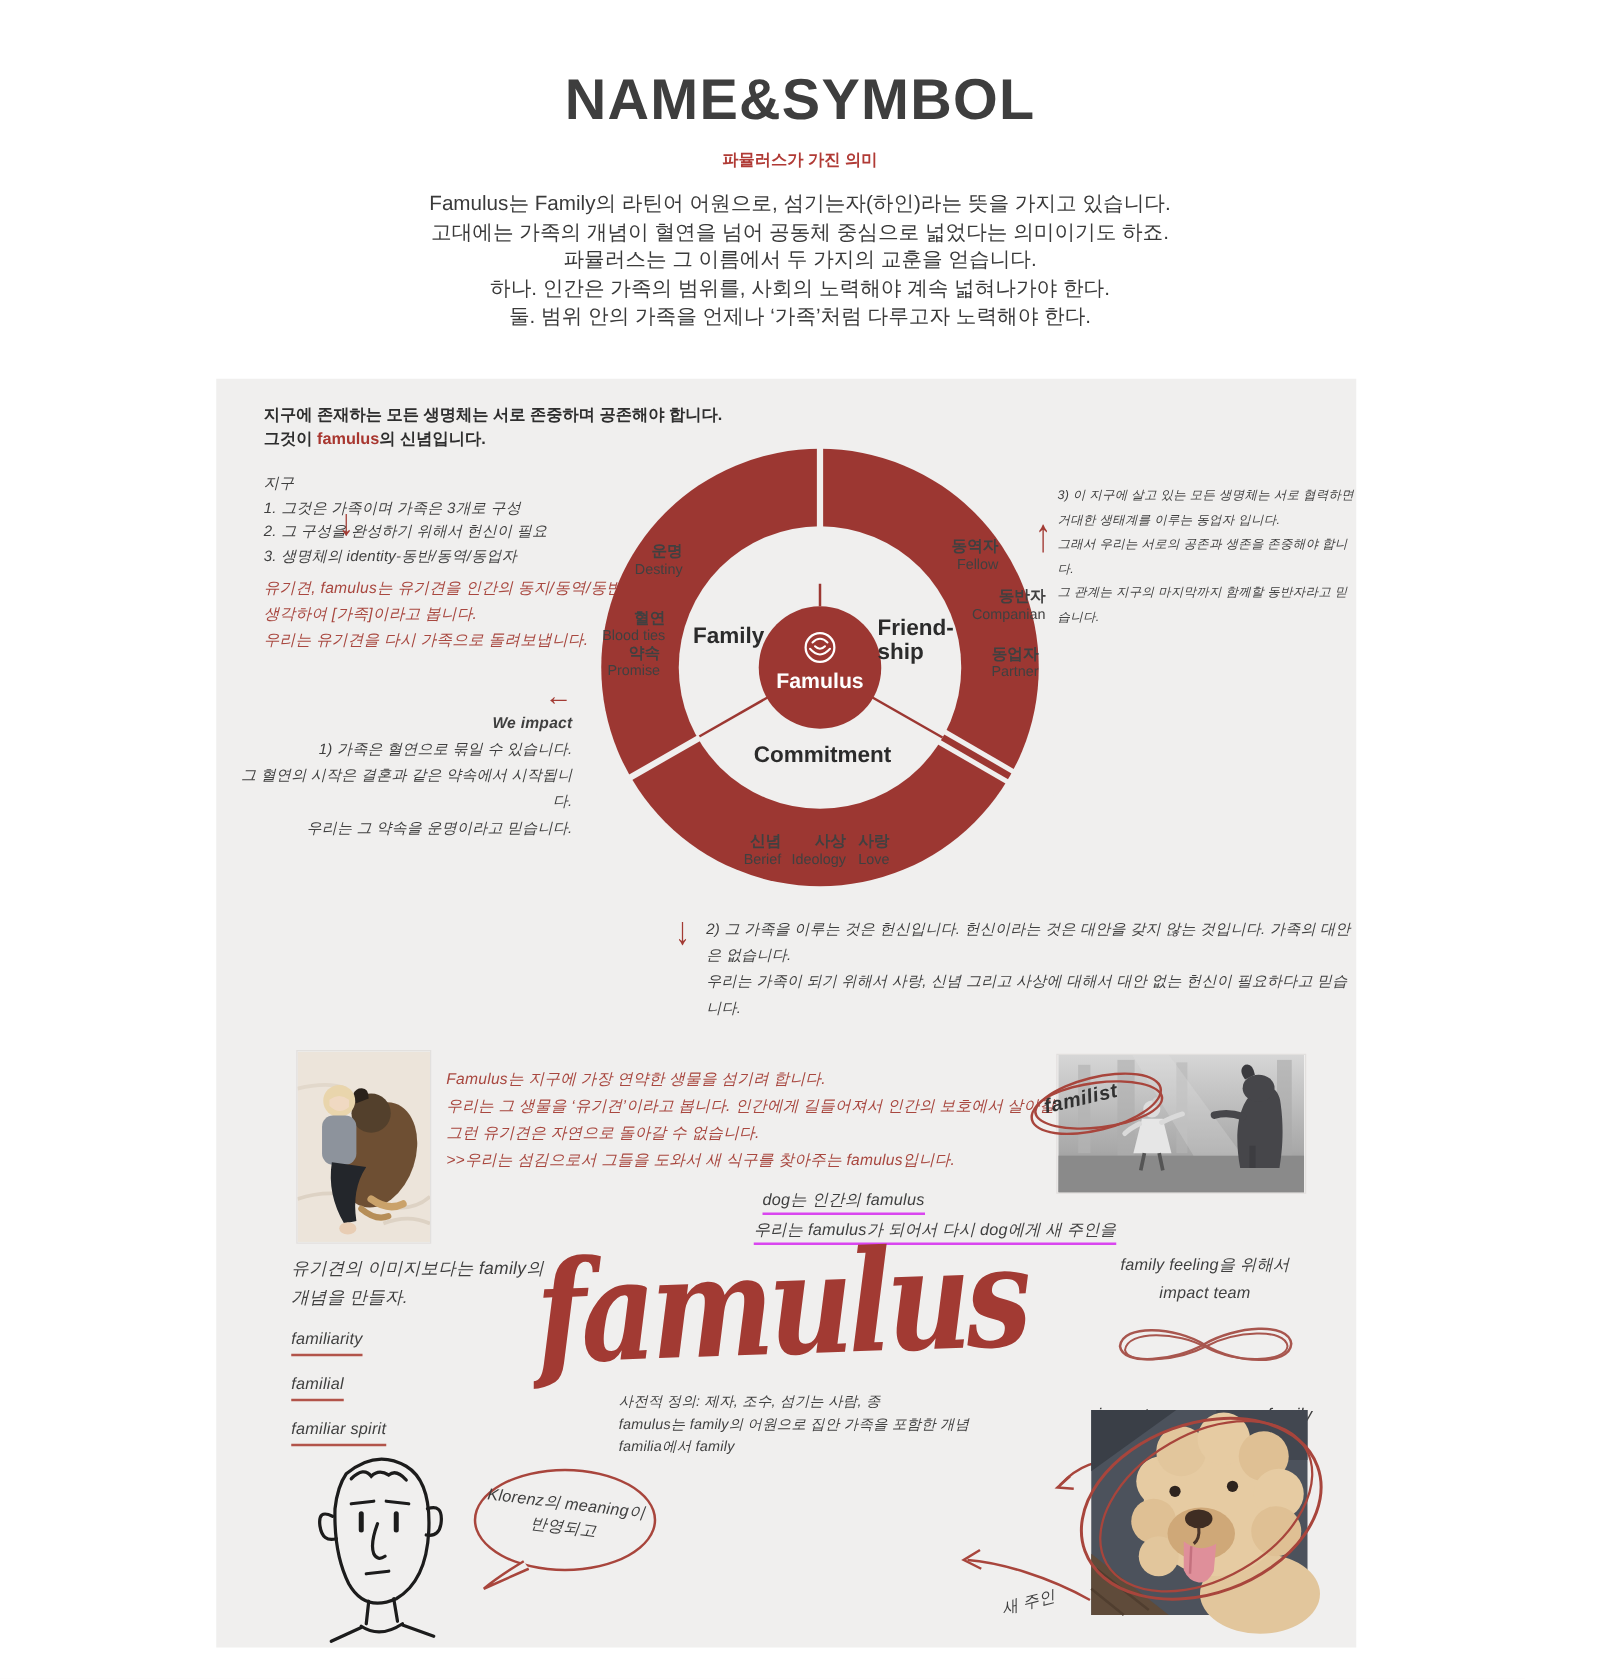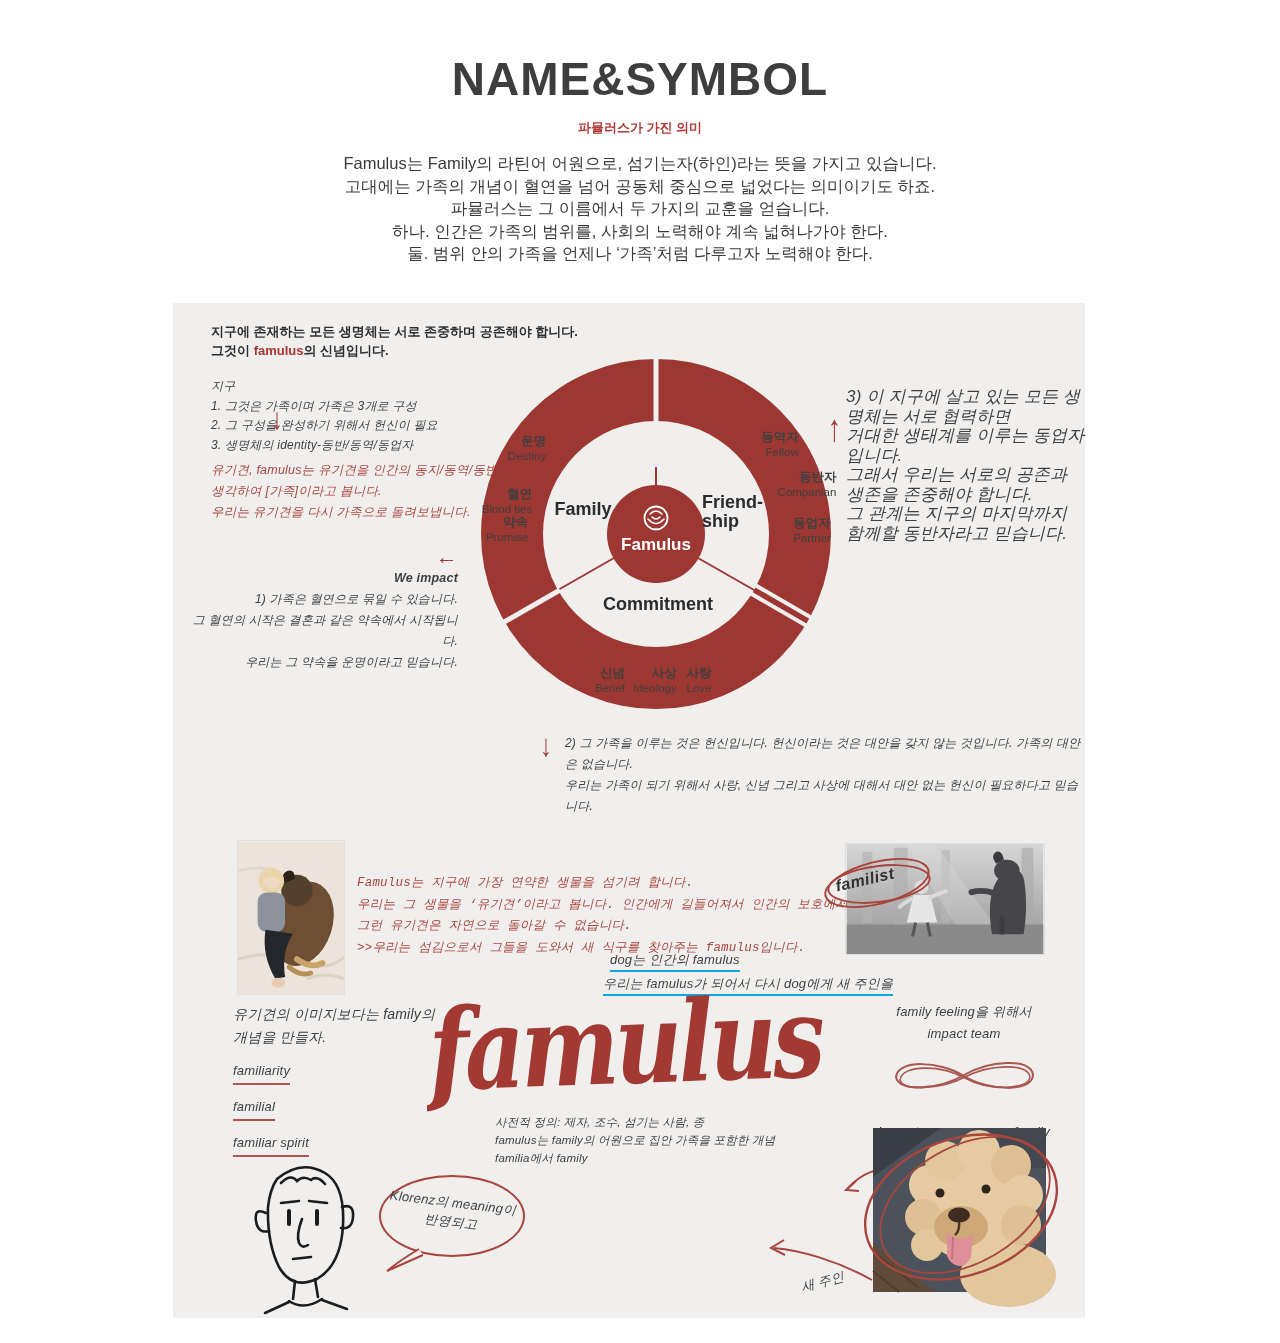--- a/index.html
+++ b/index.html
@@ -19,37 +19,37 @@
   .belief { left:38px; top:19px; font-size:13px; font-weight:700; color:#2e2e2e; line-height:19px; }
   .brand-red { color:#a8362f; }
 
   .hand { font-style:italic; color:#4a4a4a; letter-spacing:0.2px; }
   .hand-red { color:#a8473f; }
   .hand-dark { color:#3f3f3f; }
 
   .earth { left:38px; top:74px; font-size:12px; line-height:19.5px; }
   .stray { left:38px; top:157px; font-size:12.5px; line-height:21px; }
   .webelieve { left:17px; top:243px; width:268px; text-align:right; font-size:12px; line-height:21px; }
-  .rightnote { left:673px; top:84px; font-size:17px; line-height:19.5px; }
+  .rightnote { left:673px; top:84px; font-size:10px; line-height:19.5px; }
   .commitnote { left:392px; top:430px; font-size:12px; line-height:21px; }
 
   .arrow { color:#a33b34; font-weight:700; line-height:1; }
 
   
   .donut-labels { left:305px; top:53px; width:356px; height:356px; }
   .dlabel { position:absolute; transform:translate(-50%,-50%); text-align:right; color:#404040; white-space:nowrap; }
   .dlabel .ko { display:block; font-size:12.5px; font-weight:700; line-height:15px; }
   .dlabel .en { display:block; font-size:11.5px; font-weight:400; line-height:15px; }
   .seg-label { position:absolute; transform:translate(-50%,-50%); font-size:18px; font-weight:700; color:#2b2b2b; white-space:nowrap; }
   .center-name { position:absolute; transform:translate(-50%,-50%); font-size:17px; font-weight:700; color:#ffffff; }
 
   
   .photo-frame { border:1px solid #e2e0de; }
-  .mission { left:184px; top:570px; font-size:12.5px; line-height:21.5px;font-family:Liberation Mono, monospace; }
-  .dogline { white-space:nowrap; font-size:13px; border-bottom:2px solid #0ea5e9; padding-bottom:1px; }
+  .mission { left:184px; top:550px; font-size:12.5px; line-height:21.5px; }
+  .dogline { white-space:nowrap; font-size:13px; border-bottom:2px solid #d946ef; padding-bottom:1px; }
   .concept { left:60px; top:700px; font-size:14px; line-height:23px; }
   .kw { display:block; width:fit-content; font-size:13px; border-bottom:2px solid #b2544a; padding-bottom:1px; margin-bottom:10px; }
   .impact { left:705px; top:698px; width:172px; text-align:center; font-size:13px; line-height:22px; }
   .impact-row { display:flex; justify-content:space-between; font-size:13.5px; margin-top:13px; }
   .dict { left:322px; top:810px; font-size:11.5px; line-height:18px; }
   .program { left:532px; top:853px; width:162px; font-size:12px; line-height:19px; }
   .program-title { display:inline-block; font-size:14px; font-weight:700; border-bottom:1.5px solid #3c3c3c; padding-bottom:2px; margin-bottom:8px; }
   .program-div { width:150px; border-top:1px solid #6a6a6a; margin:8px 0 8px 0; }
   .bubble { left:206px; top:872px; width:146px; height:82px; border:2px solid #a8453c; border-radius:50%; background:#f0efee; }
   .bubble-text { position:absolute; left:0; top:16px; width:100%; text-align:center; transform:rotate(7deg); font-size:13px; line-height:19px; }

